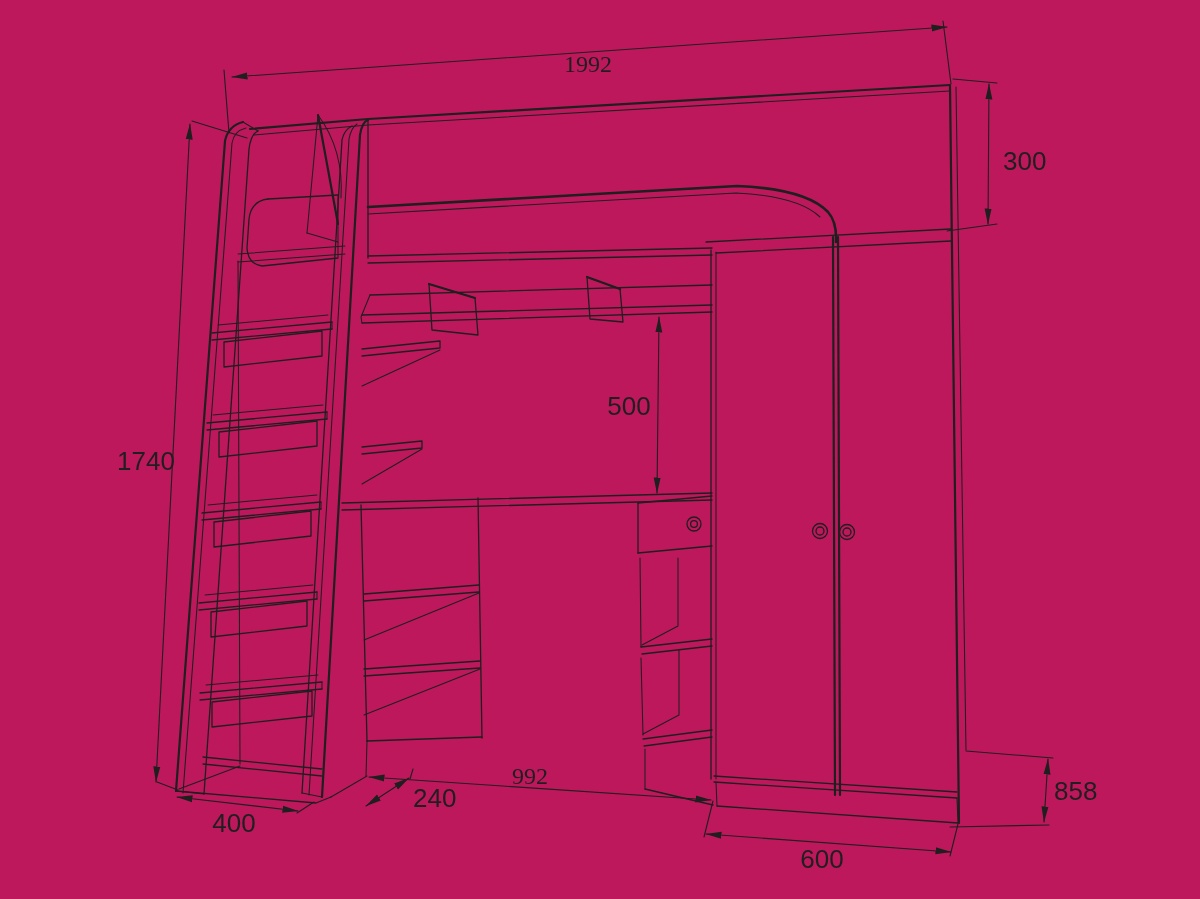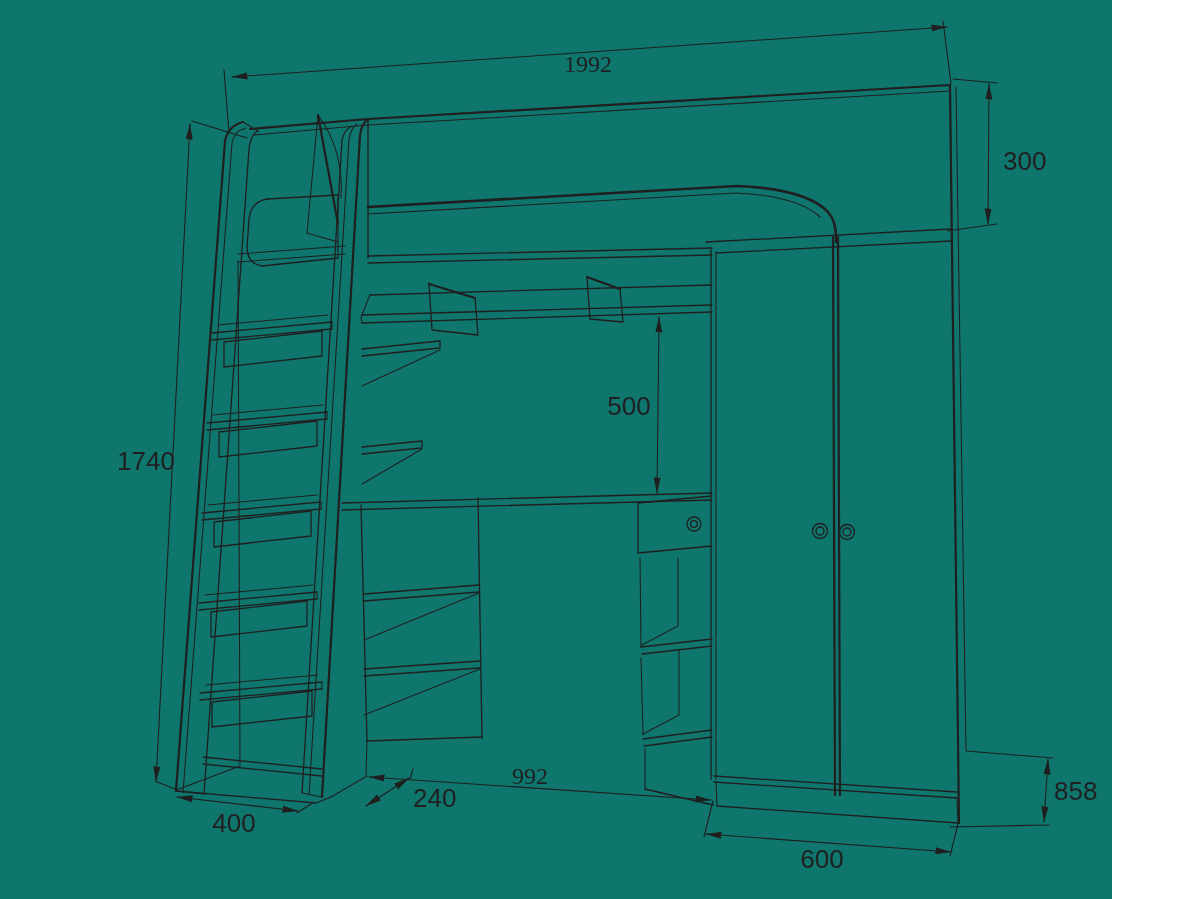--- a/index.html
+++ b/index.html
@@ -1,16 +1,16 @@
 <!DOCTYPE html>
 <html><head>
 <meta charset="utf-8">
 <style>
   html,body{margin:0;padding:0;background:#ffffff;}
-  .stage{width:1112px;height:899px;background:#0f766e;position:relative;overflow:hidden;}
+  .stage{width:1200px;height:899px;background:#be185d;position:relative;overflow:hidden;}
   svg line, svg path, svg circle{stroke:#1f1f1f;fill:none;stroke-width:1.3;stroke-linecap:round;stroke-linejoin:round;}
   svg .w2{stroke-width:2.2;} svg .w25{stroke-width:2.6;} svg .thin{stroke-width:1.05;}
   svg .dim{stroke-width:1.1;}
   svg text{stroke:none;fill:#1f1f1f;}
   .ts{font-family:"Liberation Serif", serif;font-size:24px;}
   .ta{font-family:"Liberation Sans", sans-serif;font-size:26px;}
   #arrhead path{fill:#1f1f1f;stroke:none;}
 </style>
 </head>
 <body>

